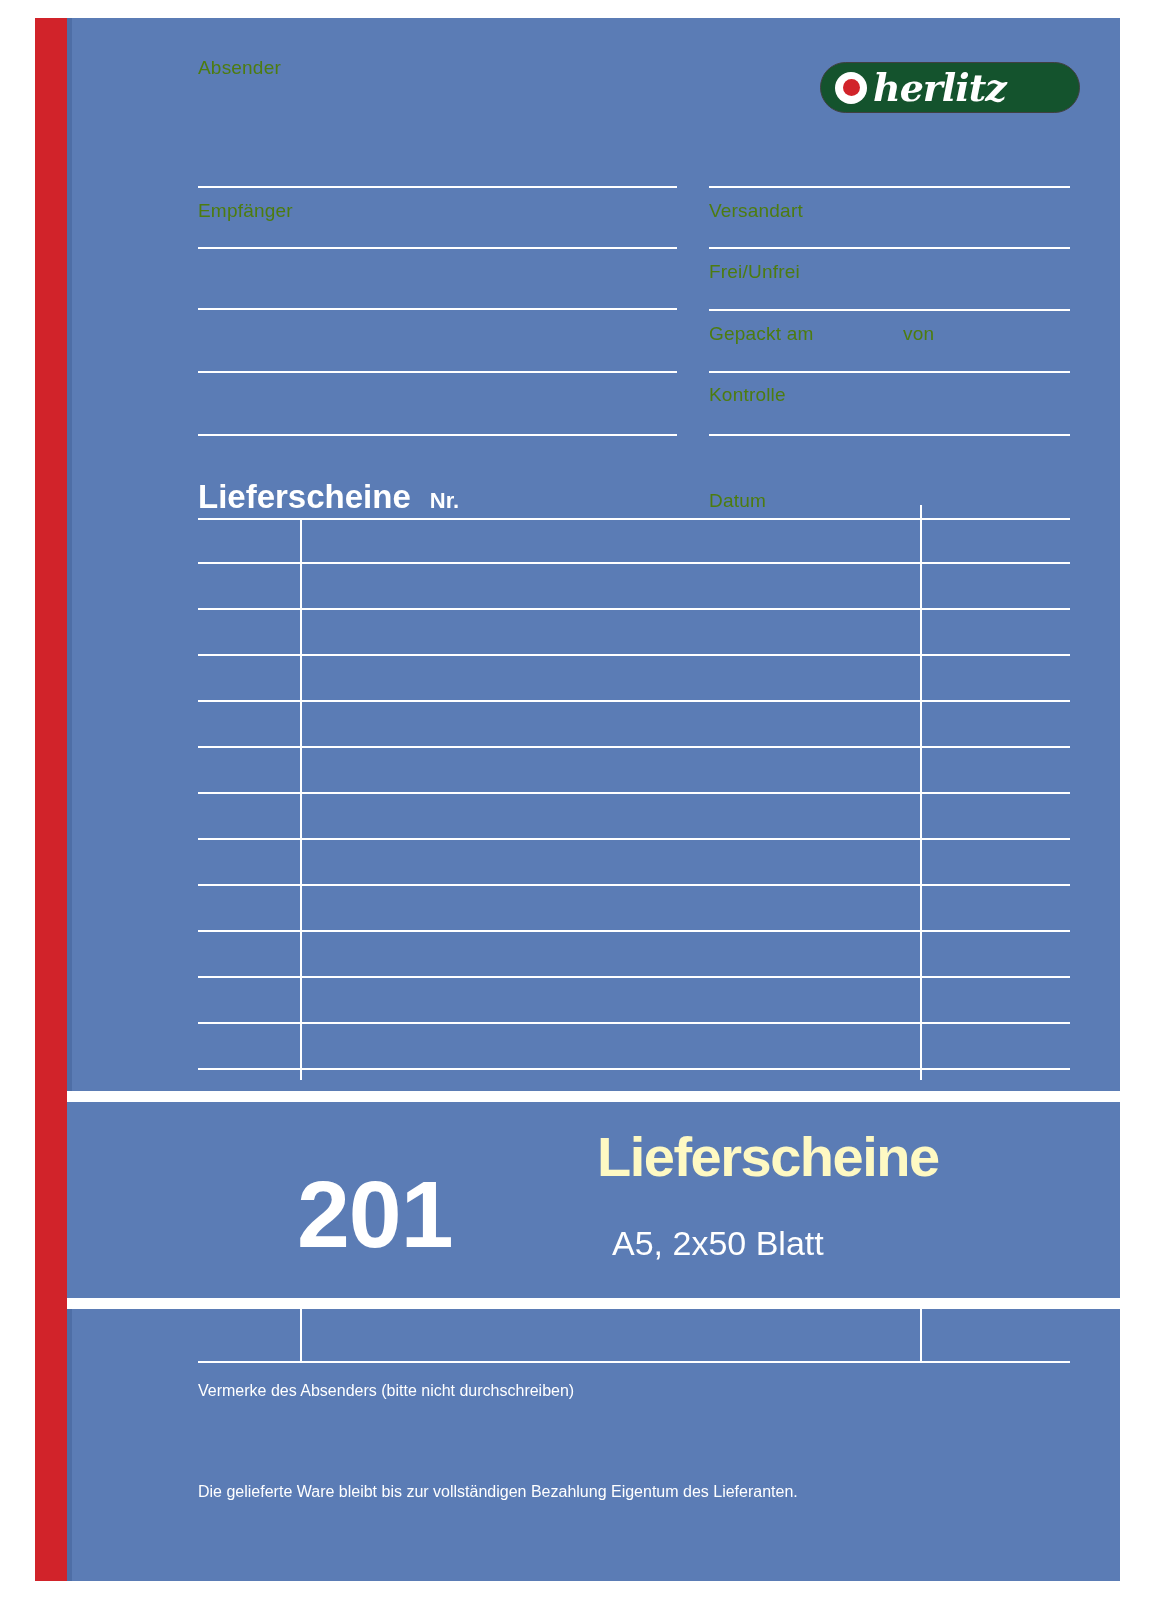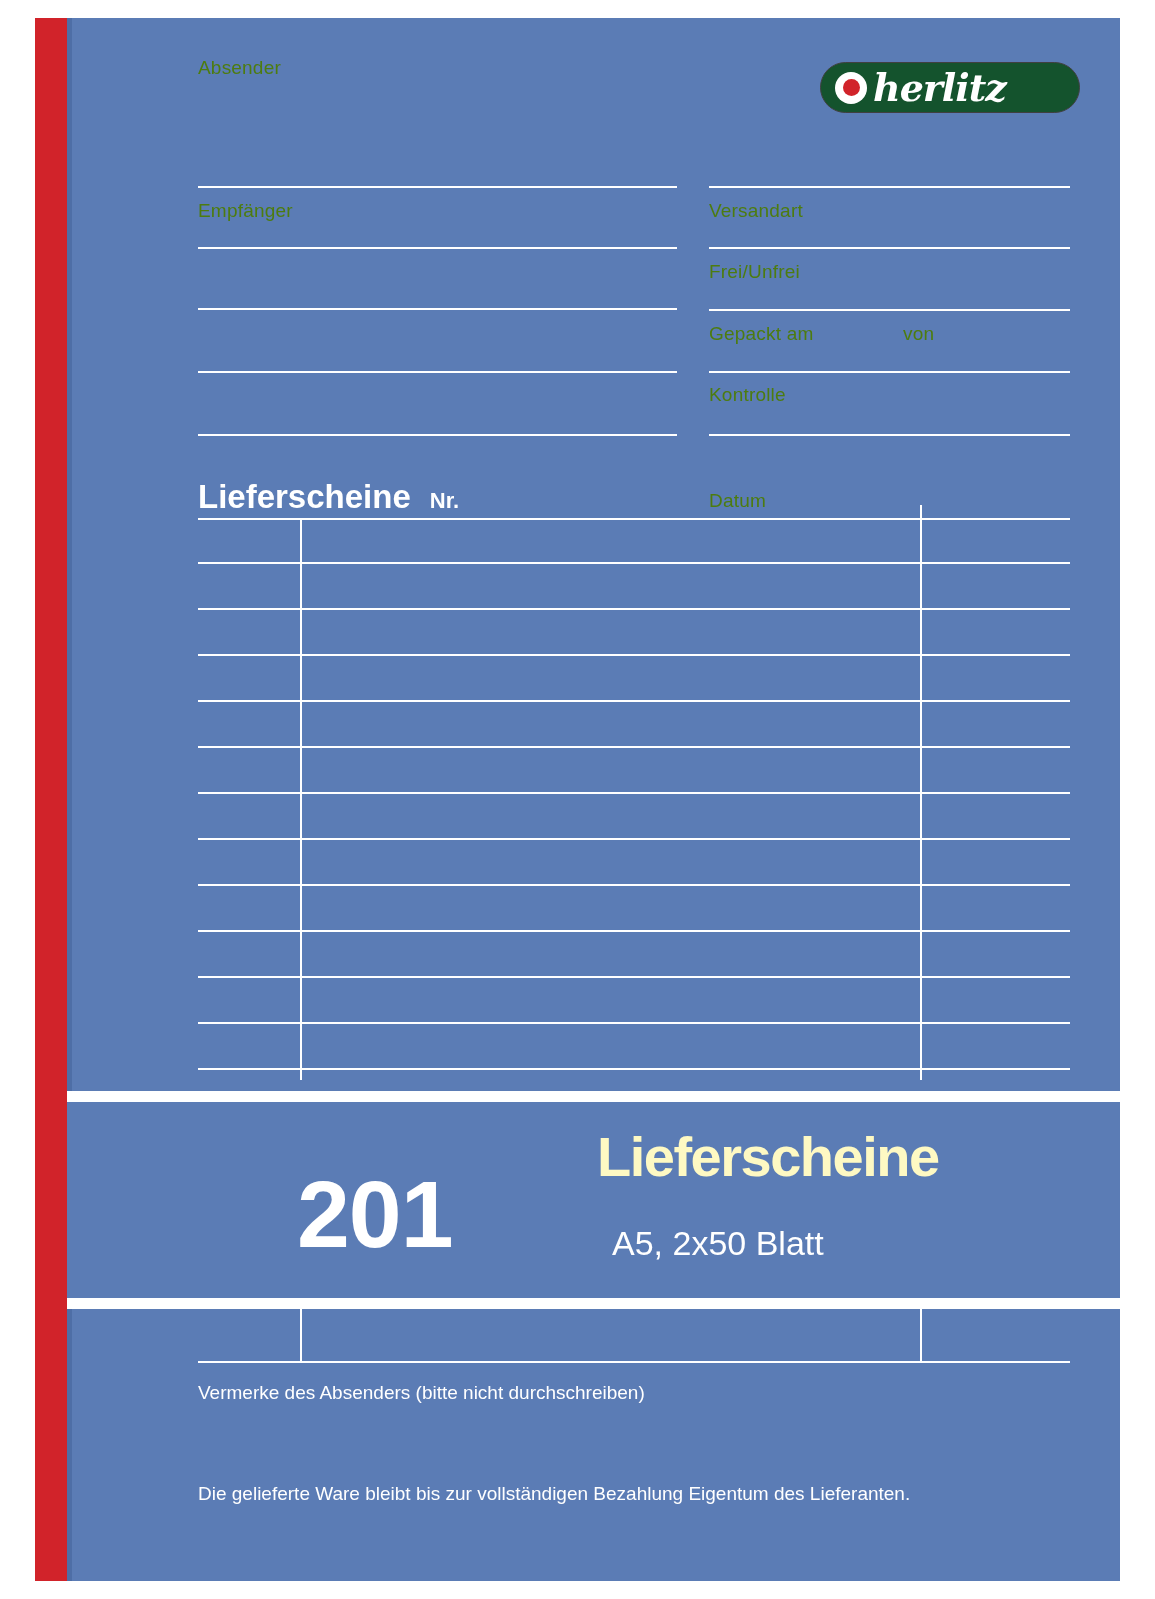--- a/index.html
+++ b/index.html
@@ -156,21 +156,21 @@
     left: 545px;
     top: 122px;
     color: #ffffff;
     font-size: 34px;
   }
 
   
   .footer-text {
     position: absolute;
     color: #ffffff;
-    font-size: 19px;
+    font-size: 16px;
     white-space: nowrap;
   }
 </style>
 </head>
 <body>
 
 <div id="cover"></div>
 <div id="spine"></div>
 <div id="spine-edge"></div>
 

